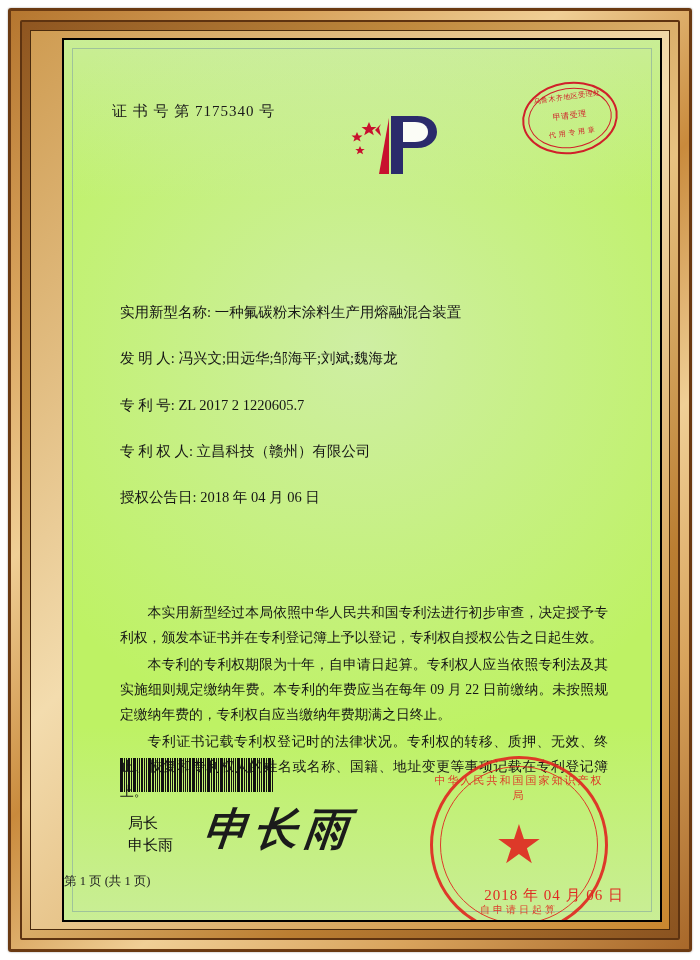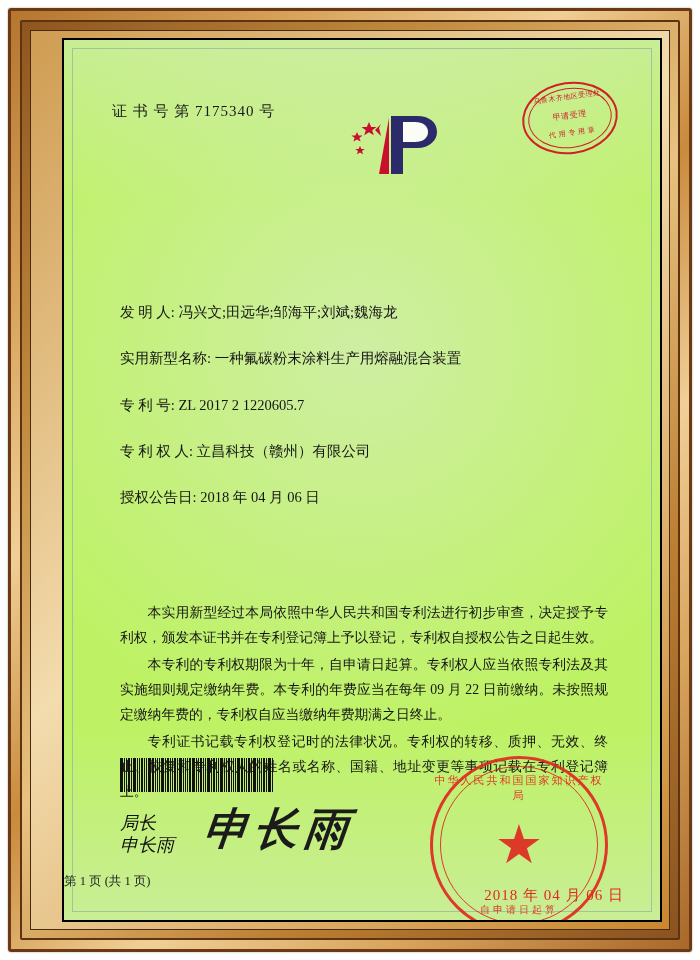--- a/index.html
+++ b/index.html
@@ -118,22 +118,22 @@
   
   .barcode{
     position:absolute;left:56px;top:718px;width:168px;height:34px;
   }
   .barcode i{
     display:inline-block;height:100%;background:#111;margin-right:1px;vertical-align:top;
   }
 
   
   .sign-labels{
-    position:absolute;left:56px;top:772px;
-    font-size:18px;line-height:22px;color:#111;font-style:italic;
+    position:absolute;left:64px;top:772px;
+    font-size:15px;line-height:22px;color:#111;
   }
   .sign-script{
     position:absolute;left:140px;top:760px;
     font-size:44px;color:#1b1b1b;
     font-family:"Liberation Serif",serif;
     font-style:italic;font-weight:bold;
     letter-spacing:6px;
     transform:skewX(-6deg);
   }
 
@@ -196,26 +196,26 @@
       <div class="seal-top">
         <div class="ring"></div>
         <div class="t1">乌鲁木齐地区受理处</div>
         <div class="t2">甲请受理</div>
         <div class="t3">代 用 专 用 章</div>
       </div>
 
 
       <div class="fields">
         <div class="field">
+          <span class="lab">实用新型名称:</span>
+          <span class="val">一种氟碳粉末涂料生产用熔融混合装置</span>
+        </div>
+        <div class="field">
           <span class="lab">发  明  人:</span>
           <span class="val">冯兴文;田远华;邹海平;刘斌;魏海龙</span>
-        </div>
-        <div class="field">
-          <span class="lab">实用新型名称:</span>
-          <span class="val">一种氟碳粉末涂料生产用熔融混合装置</span>
         </div>
         <div class="field">
           <span class="lab">专  利  号:</span>
           <span class="val">ZL 2017 2 1220605.7</span>
         </div>
         <div class="field">
           <span class="lab">专 利 权 人:</span>
           <span class="val">立昌科技（赣州）有限公司</span>
         </div>
         <div class="field">

